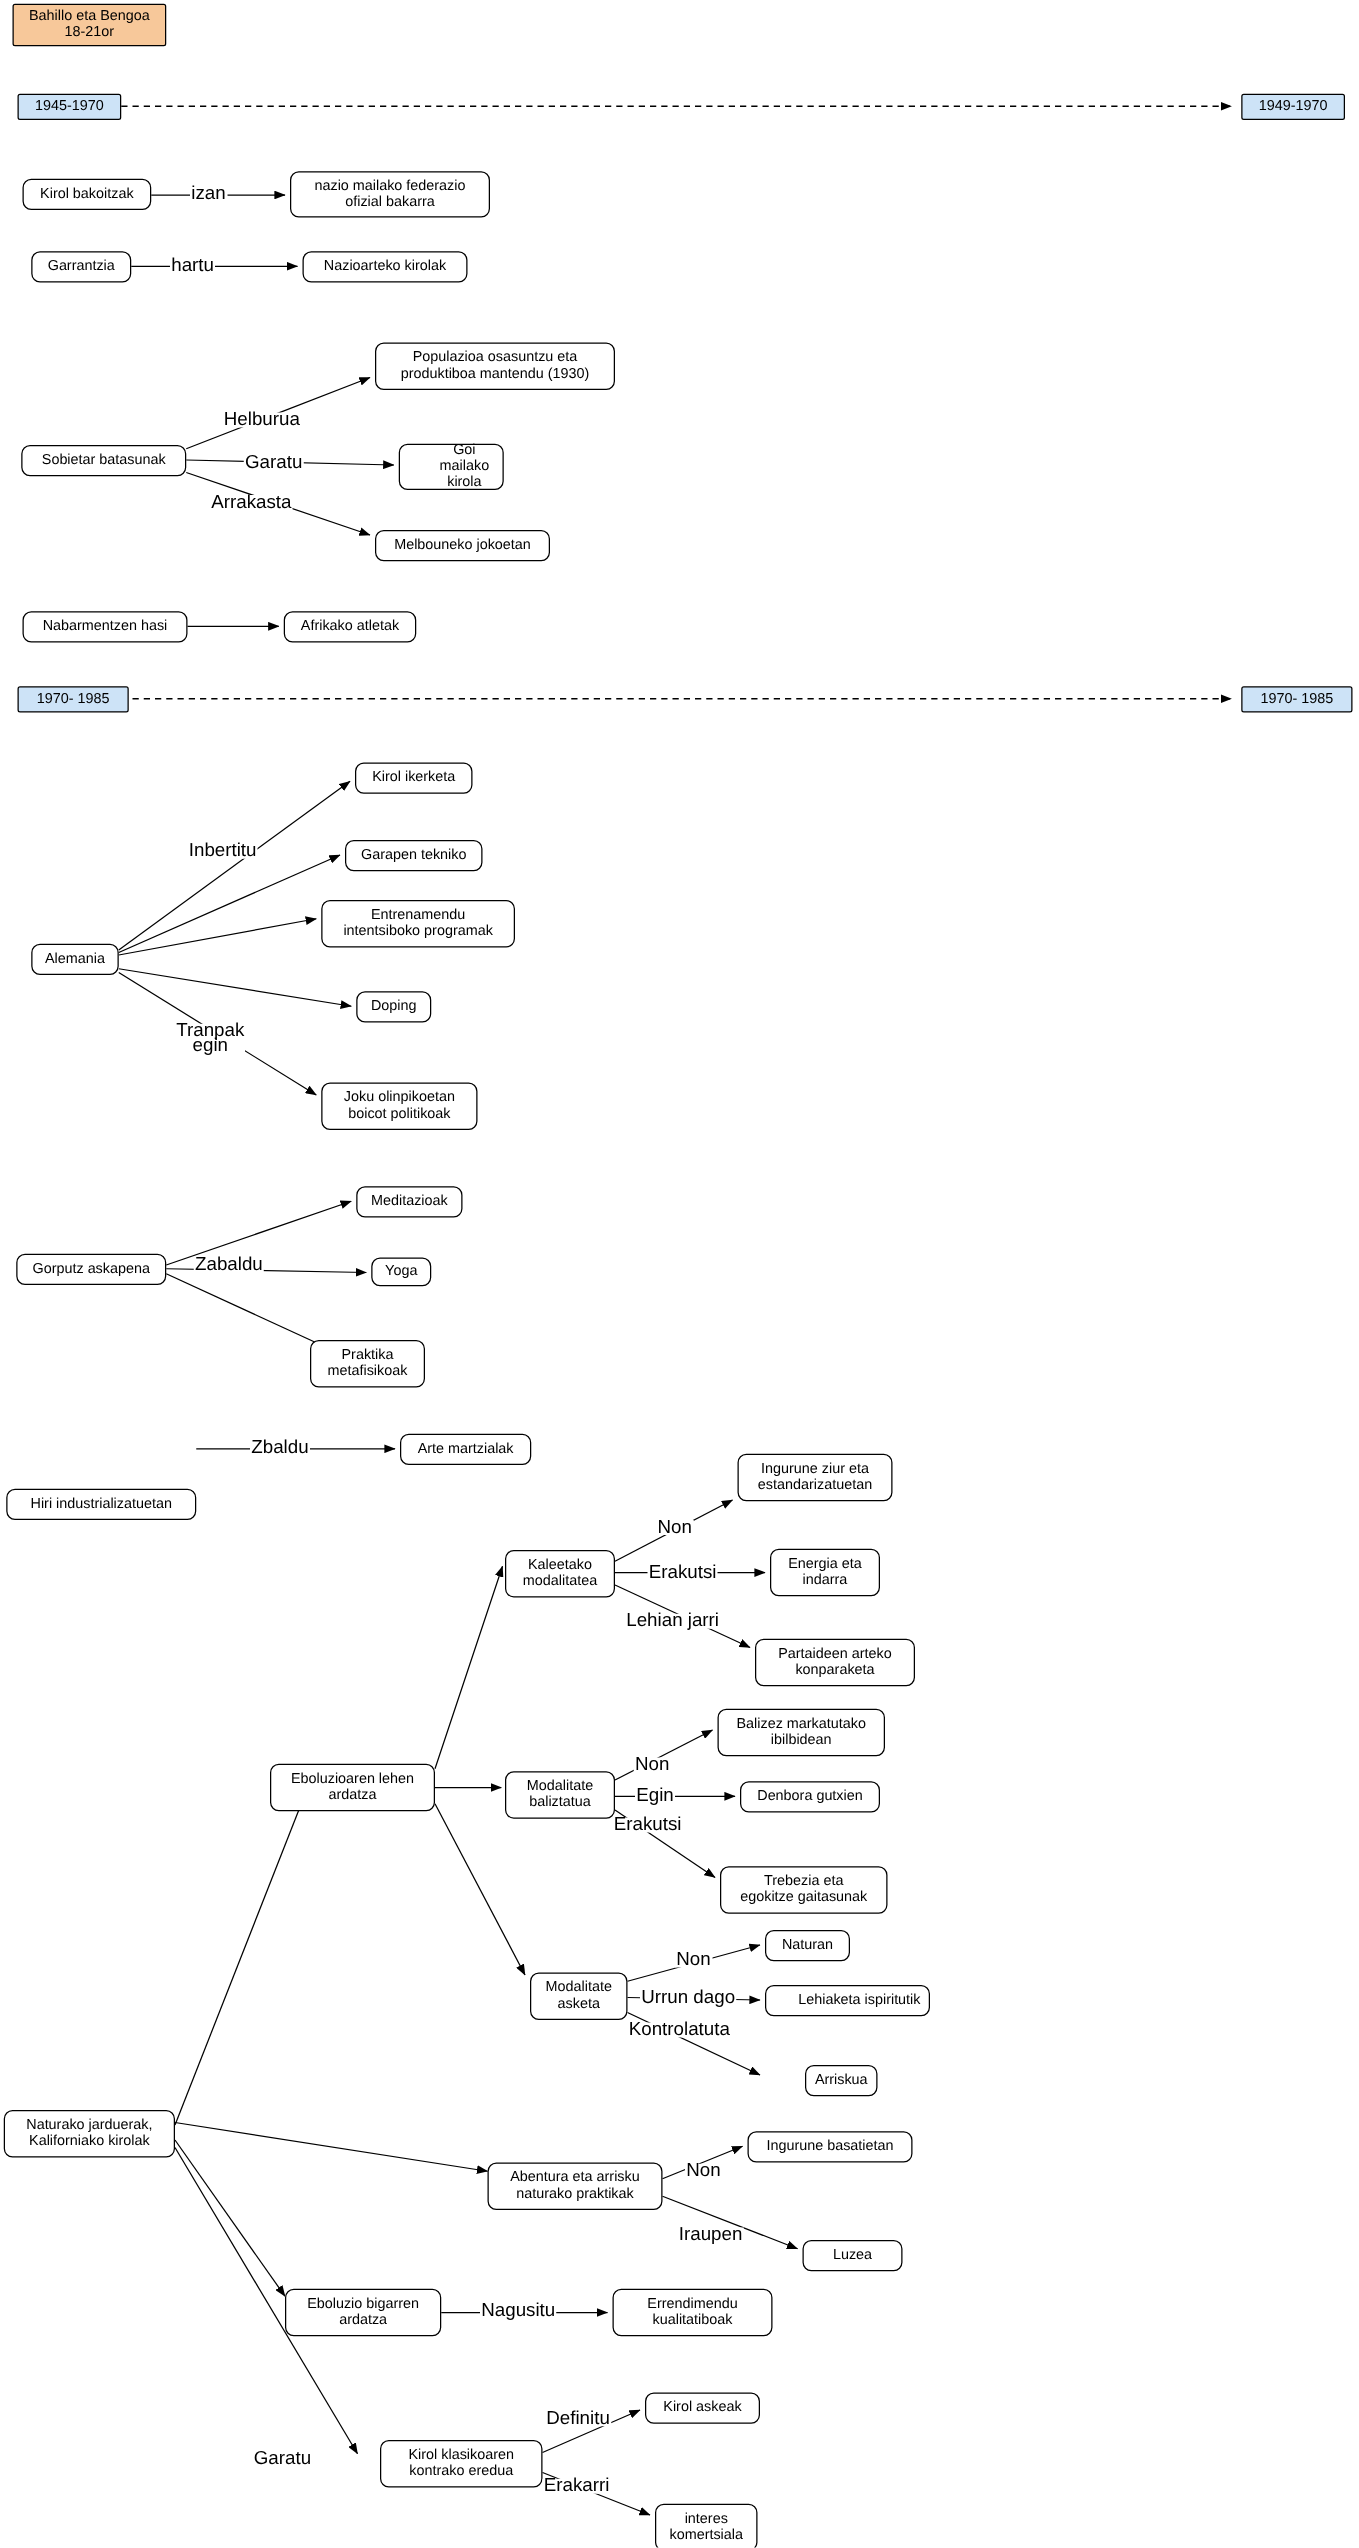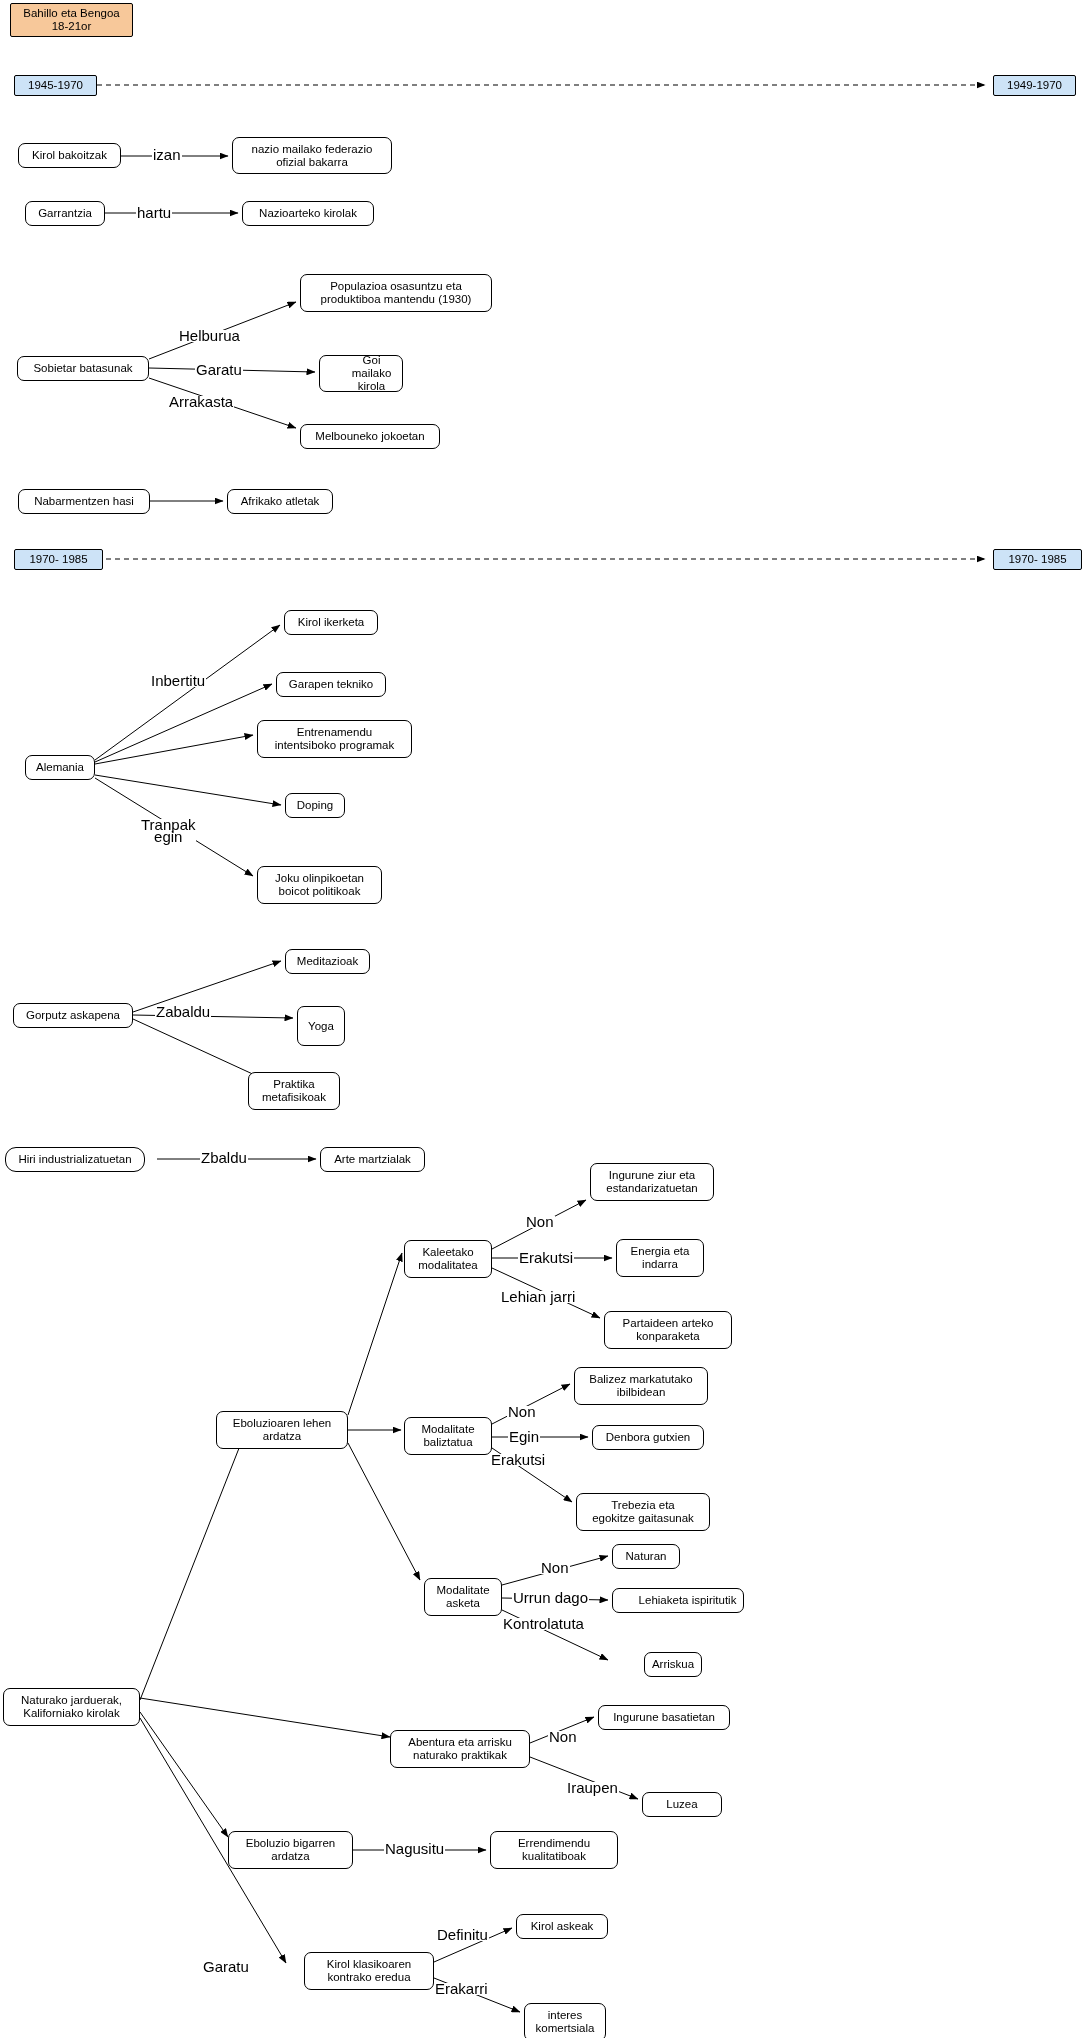--- a/index.html
+++ b/index.html
@@ -176,25 +176,25 @@
   <div class="node" style="left:284px; top:610px; width:94px; height:25px;">Kirol ikerketa</div>
   <div class="node" style="left:276px; top:672px; width:110px; height:25px;">Garapen tekniko</div>
   <div class="node" style="left:257px; top:720px; width:155px; height:38px;">Entrenamendu
 intentsiboko programak</div>
   <div class="node" style="left:285px; top:793px; width:60px; height:25px;">Doping</div>
   <div class="node" style="left:257px; top:866px; width:125px; height:38px;">Joku olinpikoetan
 boicot politikoak</div>
 
   <div class="node" style="left:13px; top:1003px; width:120px; height:25px;">Gorputz askapena</div>
   <div class="node" style="left:285px; top:949px; width:85px; height:25px;">Meditazioak</div>
-  <div class="node" style="left:297px; top:1006px; width:48px; height:40px;">Yoga</div>
+  <div class="node" style="left:297px; top:1006px; width:48px; height:23px;">Yoga</div>
   <div class="node" style="left:248px; top:1072px; width:92px; height:38px;">Praktika
 metafisikoak</div>
 
-  <div class="node" style="left:5px; top:1147px; width:140px; height:25px;border-radius:11px;">Hiri industrializatuetan</div>
+  <div class="node" style="left:5px; top:1191px; width:152px; height:25px;">Hiri industrializatuetan</div>
   <div class="node" style="left:320px; top:1147px; width:105px; height:25px;">Arte martzialak</div>
 
   <div class="node" style="left:3px; top:1688px; width:137px; height:38px;">Naturako jarduerak,
 Kaliforniako kirolak</div>
 
   <div class="node" style="left:216px; top:1411px; width:132px; height:38px;">Eboluzioaren lehen
 ardatza</div>
 
   <div class="node" style="left:404px; top:1240px; width:88px; height:38px;">Kaleetako
 modalitatea</div>
@@ -252,20 +252,20 @@
 
   <div class="edge-label" style="left:507px; top:1406px;">Non</div>
   <div class="edge-label" style="left:508px; top:1431px;">Egin</div>
   <div class="edge-label" style="left:490px; top:1454px;">Erakutsi</div>
 
   <div class="edge-label" style="left:540px; top:1562px;">Non</div>
   <div class="edge-label" style="left:512px; top:1592px;">Urrun dago</div>
   <div class="edge-label" style="left:502px; top:1618px;">Kontrolatuta</div>
 
   <div class="edge-label" style="left:548px; top:1731px;">Non</div>
-  <div class="edge-label" style="left:542px; top:1782px;margin-left:24px;">Iraupen</div>
+  <div class="edge-label" style="left:542px; top:1782px;">Iraupen</div>
 
   <div class="edge-label" style="left:384px; top:1843px;">Nagusitu</div>
   <div class="edge-label" style="left:202px; top:1961px;">Garatu</div>
   <div class="edge-label" style="left:436px; top:1929px;">Definitu</div>
   <div class="edge-label" style="left:434px; top:1983px;">Erakarri</div>
 
 </div>
 
 </body></html>

